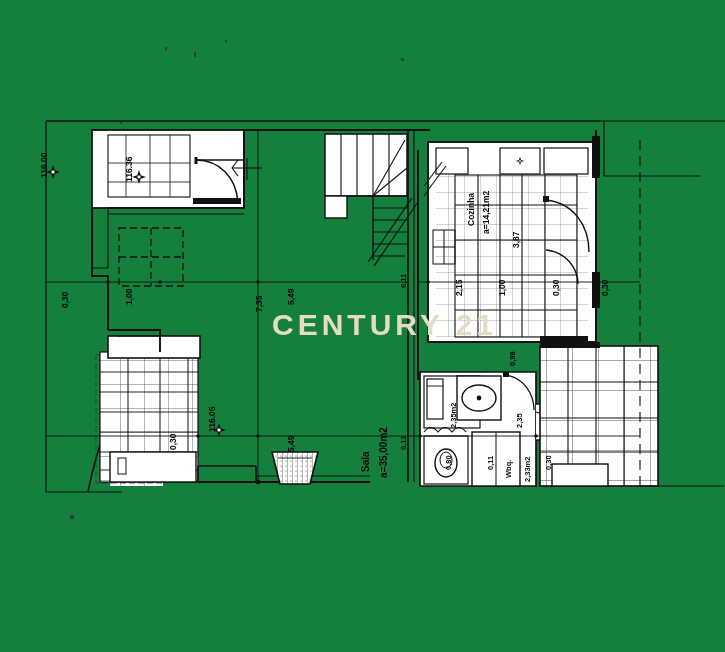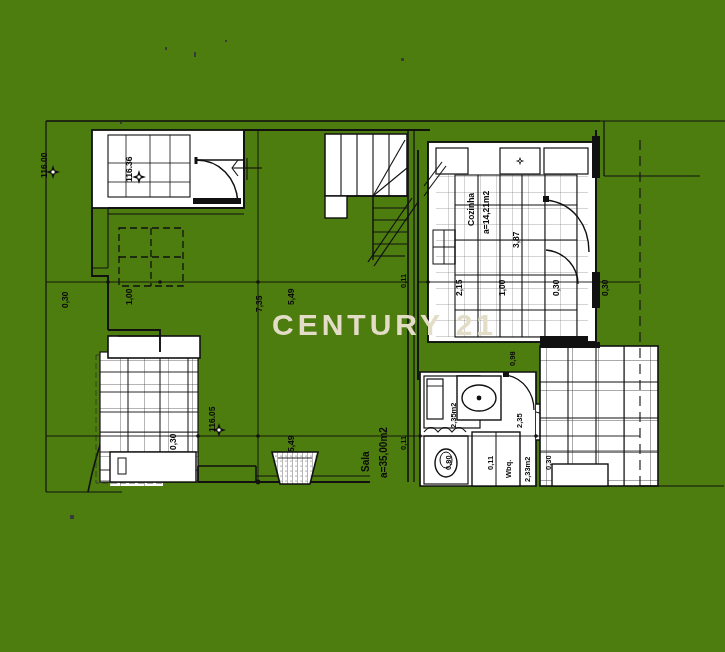--- a/index.html
+++ b/index.html
@@ -2,21 +2,21 @@
 <html><head>
 <meta charset="utf-8">
 <title>Floor Plan</title>
 <style>
   html,body{margin:0;padding:0;background:#ffffff;}
   body{
     width:725px;height:652px;overflow:hidden;position:relative;
     font-family:"Liberation Sans","DejaVu Sans",sans-serif;
     color:#111;
   }
-  #plan-root{position:absolute;inset:0;background:#4d7c0f;}
+  #plan-root{position:absolute;inset:0;background:#15803d;}
   svg#plan-svg{position:absolute;left:0;top:0;width:725px;height:652px;display:block;}
 
   
   #watermark{
     position:absolute;left:272px;top:308px;
     font-size:30px;letter-spacing:4px;font-weight:700;
     color:#e3ddc8;white-space:nowrap;z-index:5;pointer-events:none;
     font-family:"Liberation Sans","DejaVu Sans",sans-serif;
   }
 

